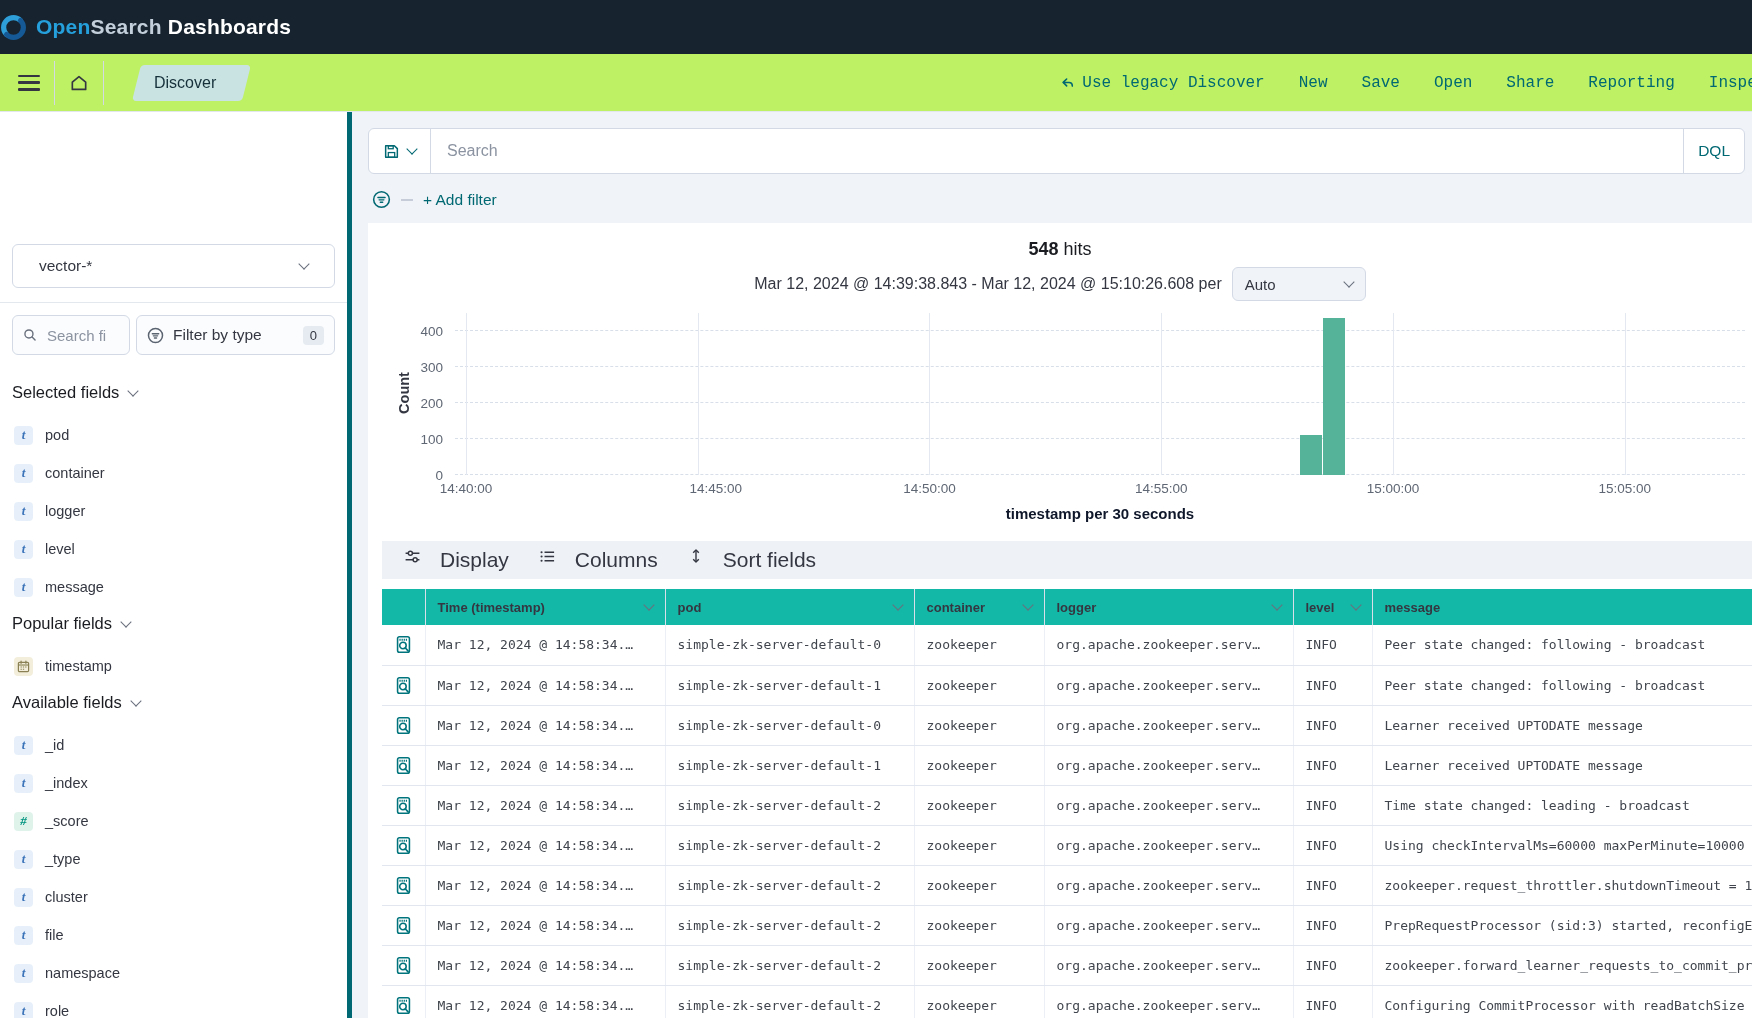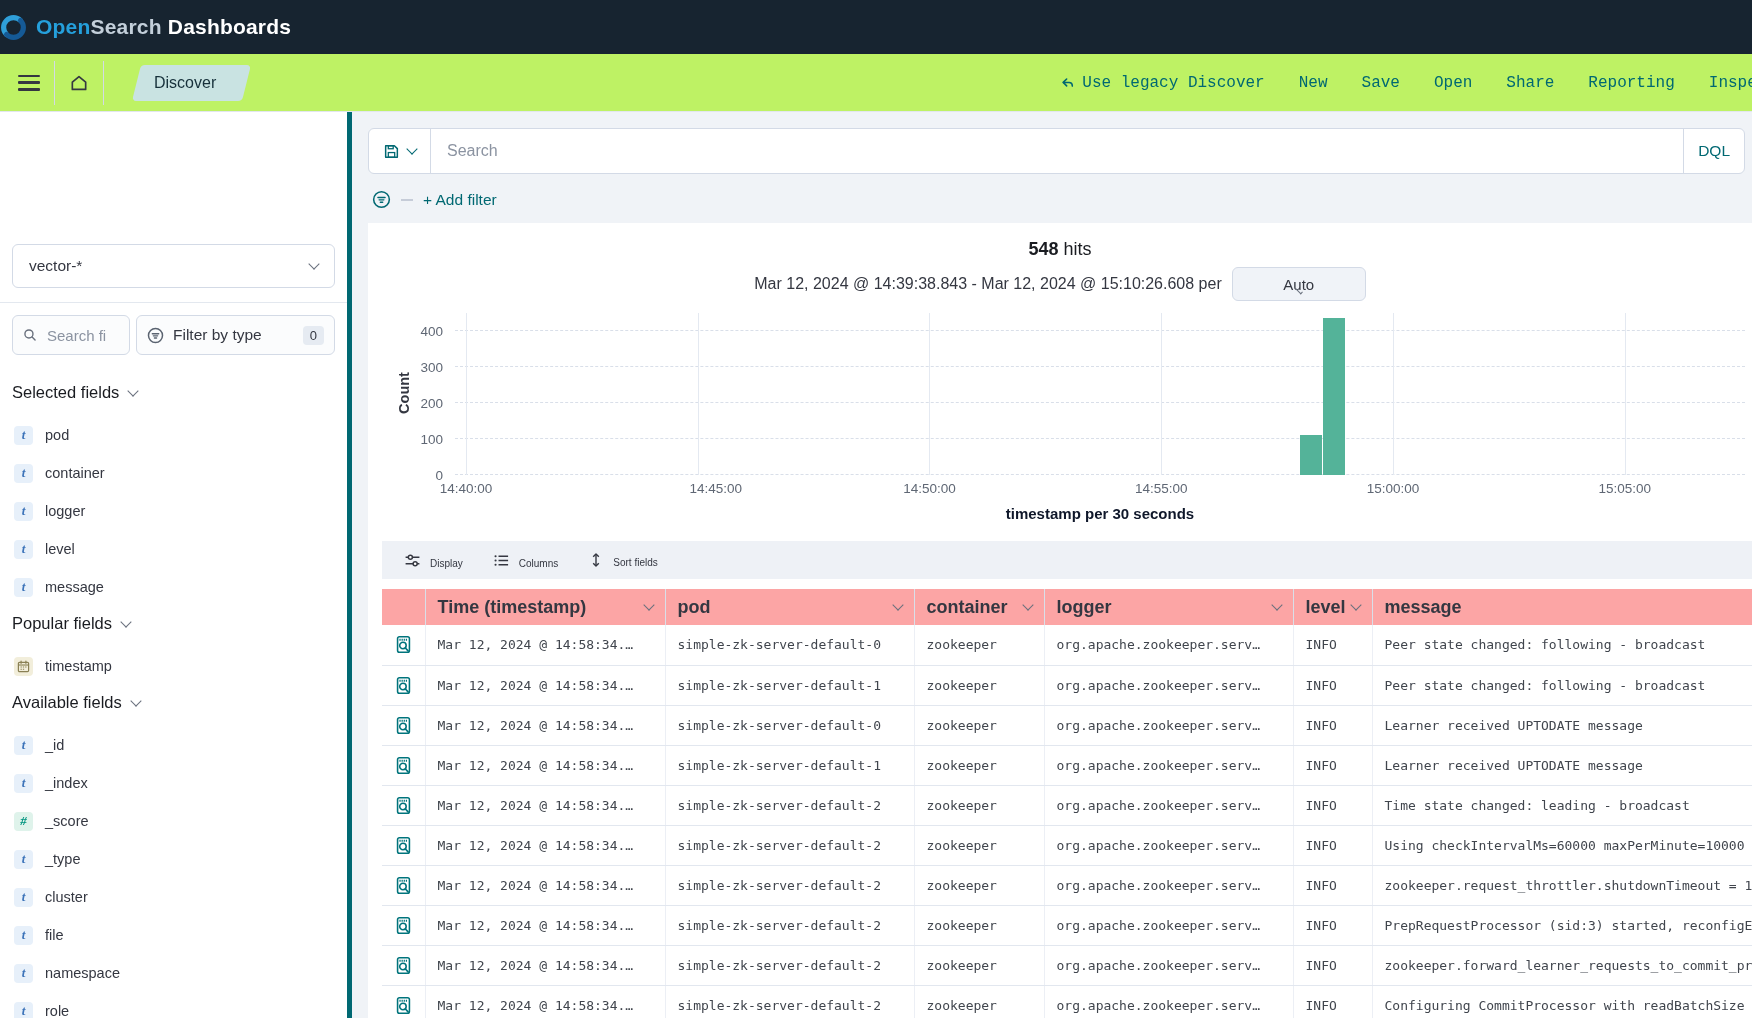--- a/index.html
+++ b/index.html
@@ -28,21 +28,21 @@
   .crumb{position:relative;height:36px;margin-left:14px;display:flex;align-items:center;}
   .crumb .bg{position:absolute;left:0;top:0;width:100%;height:100%;background:#c9e3e2;border-radius:4px;transform:skewX(-14deg);transform-origin:bottom left;}
   .crumb .lbl{position:relative;padding:0 26px 0 22px;font-size:16px;color:#16303a;}
   .navlinks{position:absolute;right:-24px;top:0;height:58px;display:flex;align-items:center;gap:34px;}
   .navlink{color:#006872;font-size:16px;white-space:nowrap;cursor:pointer;display:flex;align-items:center;gap:7px;font-family:Liberation Mono, monospace;}
 
   
   .sidebar{position:absolute;left:0;top:112px;width:347px;bottom:0;background:#ffffff;box-sizing:border-box;}
   .sb-divider{position:absolute;left:347px;top:112px;width:5px;bottom:0;background:#006872;}
   .sb-top{padding:132px 12px 14px 12px;border-bottom:1px solid #e3e8ef;}
-  .idx-select{height:42px;border:1px solid #d3dae6;border-radius:6px;background:#fff;display:flex;align-items:center;justify-content:space-between;padding:0 16px;font-size:15.5px;color:#343741;cursor:pointer;}
+  .idx-select{height:42px;border:1px solid #d3dae6;border-radius:6px;background:#fff;display:flex;align-items:center;justify-content:space-between;padding:0 26px;font-size:15.5px;color:#343741;cursor:pointer;}
   .sb-filterrow{display:flex;gap:6px;padding:12px 12px 4px 12px;}
   .sb-search{flex:0 0 118px;height:40px;border:1px solid #d3dae6;border-radius:6px;background:#fbfcfd;display:flex;align-items:center;gap:8px;padding:0 10px;box-sizing:border-box;overflow:hidden;}
   .sb-search input{border:0;outline:0;background:transparent;width:70px;font-size:15px;color:#343741;font-family:"Liberation Sans",sans-serif;}
   .sb-search input::placeholder{color:#8b93a1;}
   .sb-ftype{flex:1;height:40px;border:1px solid #d3dae6;border-radius:6px;background:#fbfcfd;display:flex;align-items:center;gap:9px;padding:0 10px;font-size:15.5px;color:#343741;cursor:pointer;box-sizing:border-box;}
   .sb-ftype .cnt{margin-left:auto;background:#e6ebf2;border-radius:4px;font-size:13px;padding:2px 7px;color:#343741;}
   .sb-fields{padding:16px 12px;}
   .sb-heading{display:flex;align-items:center;gap:10px;font-size:16.5px;color:#1a1c21;margin:8px 0 14px 0;cursor:pointer;}
   .f-item{display:flex;align-items:center;gap:12px;height:38px;cursor:pointer;border-radius:4px;padding-left:2px;}
   .f-item .name{font-size:14.5px;color:#343741;}
@@ -65,38 +65,38 @@
   .dates .arrow{color:#006872;font-size:15px;}
   .filterrow{position:absolute;left:372px;top:190px;display:flex;align-items:center;gap:10px;}
   .filterrow .dash{width:12px;height:2px;background:#c6ccd8;}
   .addfilter{color:#006872;font-size:15.5px;cursor:pointer;}
 
   
   .mainpanel{position:absolute;left:368px;top:223px;right:0;bottom:0;background:#ffffff;overflow:hidden;}
   .hits{margin-top:16px;text-align:center;font-size:18px;color:#1a1c21;}
   .hits b{font-weight:bold;}
   .subtitle{margin-top:7px;display:flex;align-items:center;justify-content:center;gap:10px;font-size:16px;color:#343741;}
-  .intervalsel{width:134px;height:34px;background:#f0f3f8;border:1px solid #d3dae6;border-radius:6px;display:flex;align-items:center;justify-content:space-between;padding:8px 12px;box-sizing:border-box;font-size:15px;cursor:pointer;flex-direction:column;}
+  .intervalsel{width:134px;height:34px;background:#f0f3f8;border:1px solid #d3dae6;border-radius:6px;display:flex;align-items:center;justify-content:space-between;padding:16px 12px;box-sizing:border-box;font-size:15px;cursor:pointer;}
 
   
   .chartwrap{position:relative;margin:12px 7px 0 87px;height:214px;}
   .plot{position:relative;width:1290px;height:162px;}
   .gridh{position:absolute;left:0;width:100%;border-top:1.6px dashed #d9dfe9;}
   .gridv{position:absolute;top:0;bottom:0;width:1px;background:#e4e9f1;}
   .bar{position:absolute;background:#54b399;}
   .ylab{position:absolute;right:100%;margin-right:12px;width:40px;text-align:right;font-size:13.5px;color:#5f6774;}
   .xlab{position:absolute;top:168px;transform:translateX(-50%);font-size:13.5px;color:#5f6774;white-space:nowrap;}
   .ytitle{position:absolute;left:-72px;top:72px;transform:rotate(-90deg);transform-origin:center;font-weight:bold;font-size:14.5px;color:#343741;}
   .xtitle{position:absolute;top:192px;left:0;width:1290px;text-align:center;font-weight:bold;font-size:15px;color:#0f172a;}
 
   
   .toolbar{margin:14px 0 10px 14px;width:1370px;height:38px;background:#eef1f6;display:flex;align-items:center;gap:30px;padding-left:22px;box-sizing:border-box;}
-  .tbtn{display:flex;align-items:flex-end;gap:9px;font-size:10px;color:#343741;cursor:pointer;}
+  .tbtn{display:flex;align-items:flex-start;gap:19px;font-size:21px;color:#343741;cursor:pointer;}
   table.grid{border-collapse:collapse;table-layout:fixed;width:1370px;margin-left:14px;}
-  table.grid th{background:#fca5a5;height:36px;font-size:18px;color:#343741;text-align:left;padding:0 12px;border-right:1px solid #d9dfe9;box-sizing:border-box;cursor:pointer;}
+  table.grid th{background:#14b8a6;height:36px;font-size:13px;color:#343741;text-align:left;padding:0 12px;border-right:1px solid #d9dfe9;box-sizing:border-box;cursor:pointer;}
   table.grid th .thin{display:flex;align-items:center;justify-content:space-between;}
   table.grid td{height:40px;border-bottom:1px solid #e2e7ef;border-right:1px solid #eceff5;padding:0 12px;font-family:"DejaVu Sans Mono","Liberation Mono",monospace;font-size:13px;color:#40454d;white-space:nowrap;overflow:hidden;box-sizing:border-box;}
   table.grid td.expand, table.grid th.expand{text-align:center;padding:0;}
   table.grid td:last-child, table.grid th:last-child{border-right:0;}
   .docbtn{cursor:pointer;display:inline-block;margin-top:3px;}
 </style>
 </head>
 <body>
 
 <div class="topbar">

